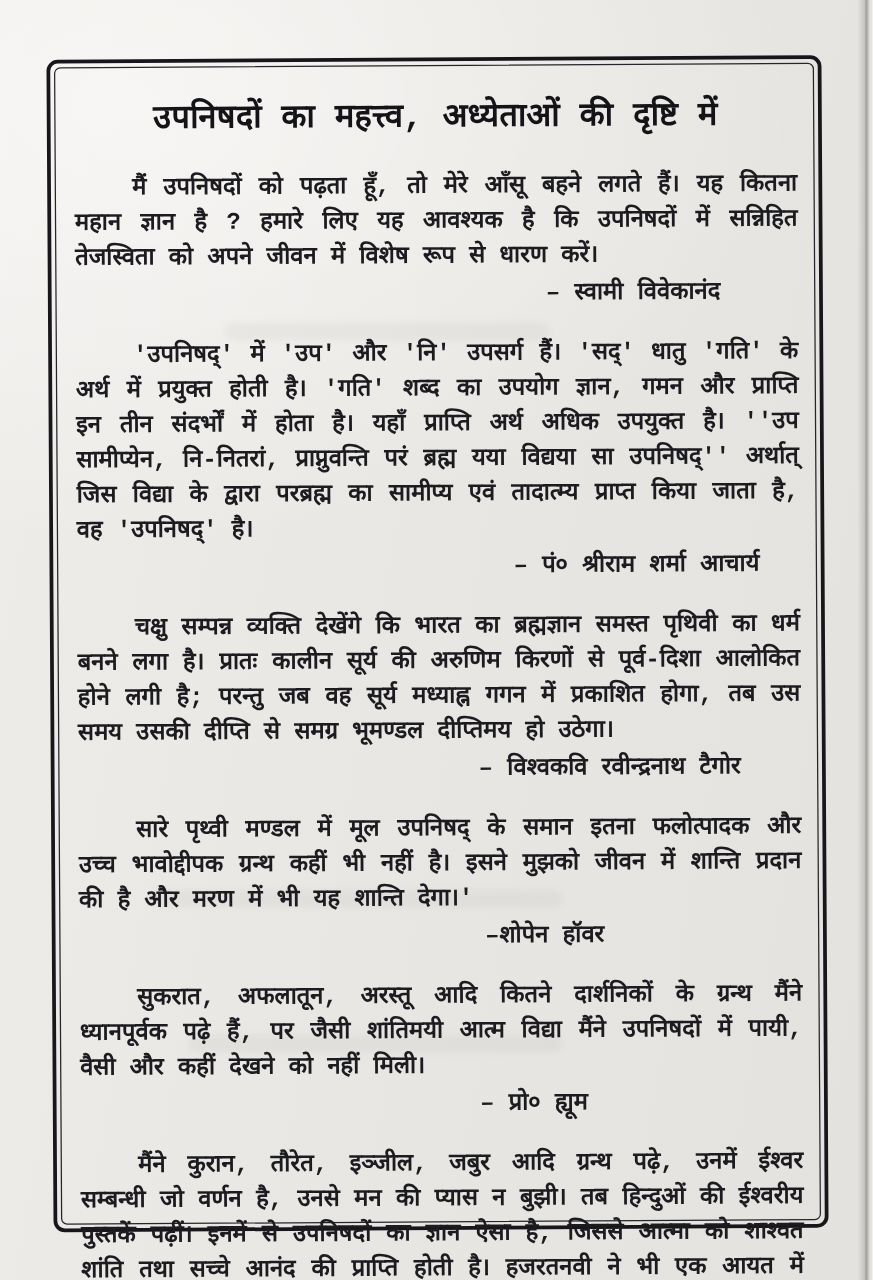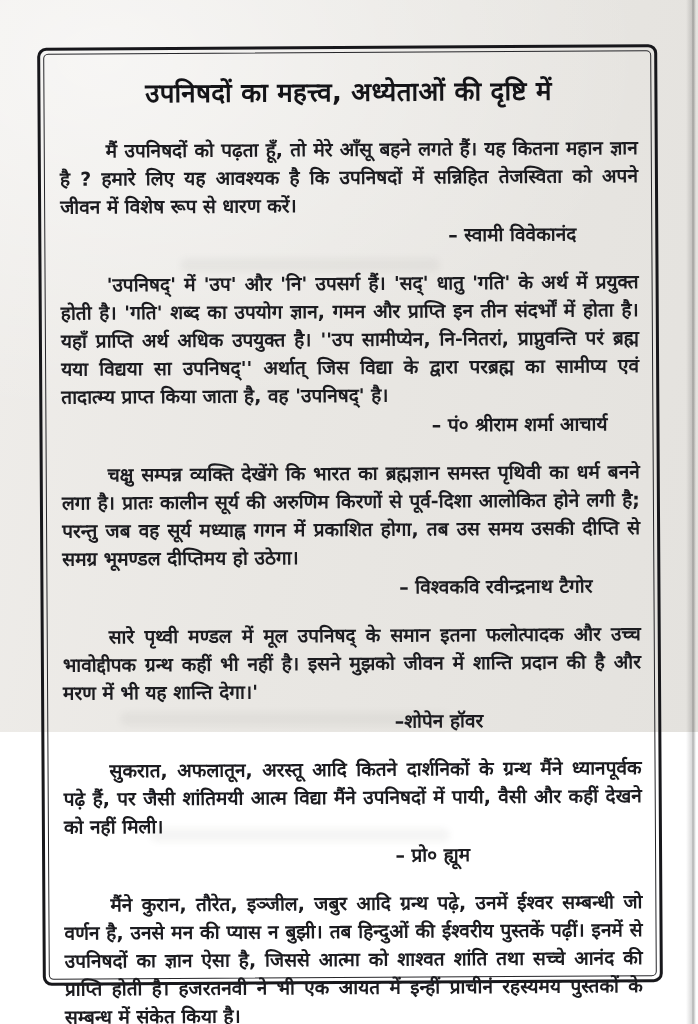--- a/index.html
+++ b/index.html
@@ -7,24 +7,25 @@
     padding: 0;
     width: 698px;
     height: 1024px;
     overflow: hidden;
     font-family: "DejaVu Sans", "Liberation Sans", sans-serif;
   }
   .paper {
     position: absolute;
     left: 0; top: 0;
     width: 698px;
-    height: 732px;
+    height: 1024px;
     background:
       radial-gradient(ellipse 900px 600px at 15% 8%, rgba(255,255,255,0.55), rgba(255,255,255,0) 60%),
       linear-gradient(100deg, #efedea 0%, #e9e7e3 45%, #e4e2de 100%);
+    font-family: Liberation Mono, monospace;
   }
   .page-edge-shadow {
     position: absolute;
     top: 0;
     right: 2px;
     width: 10px;
     height: 1024px;
     background: linear-gradient(to right, rgba(0,0,0,0) 0%, rgba(60,60,60,0.18) 55%, rgba(30,30,30,0.35) 70%, rgba(0,0,0,0) 100%);
   }
   .frame-outer {

